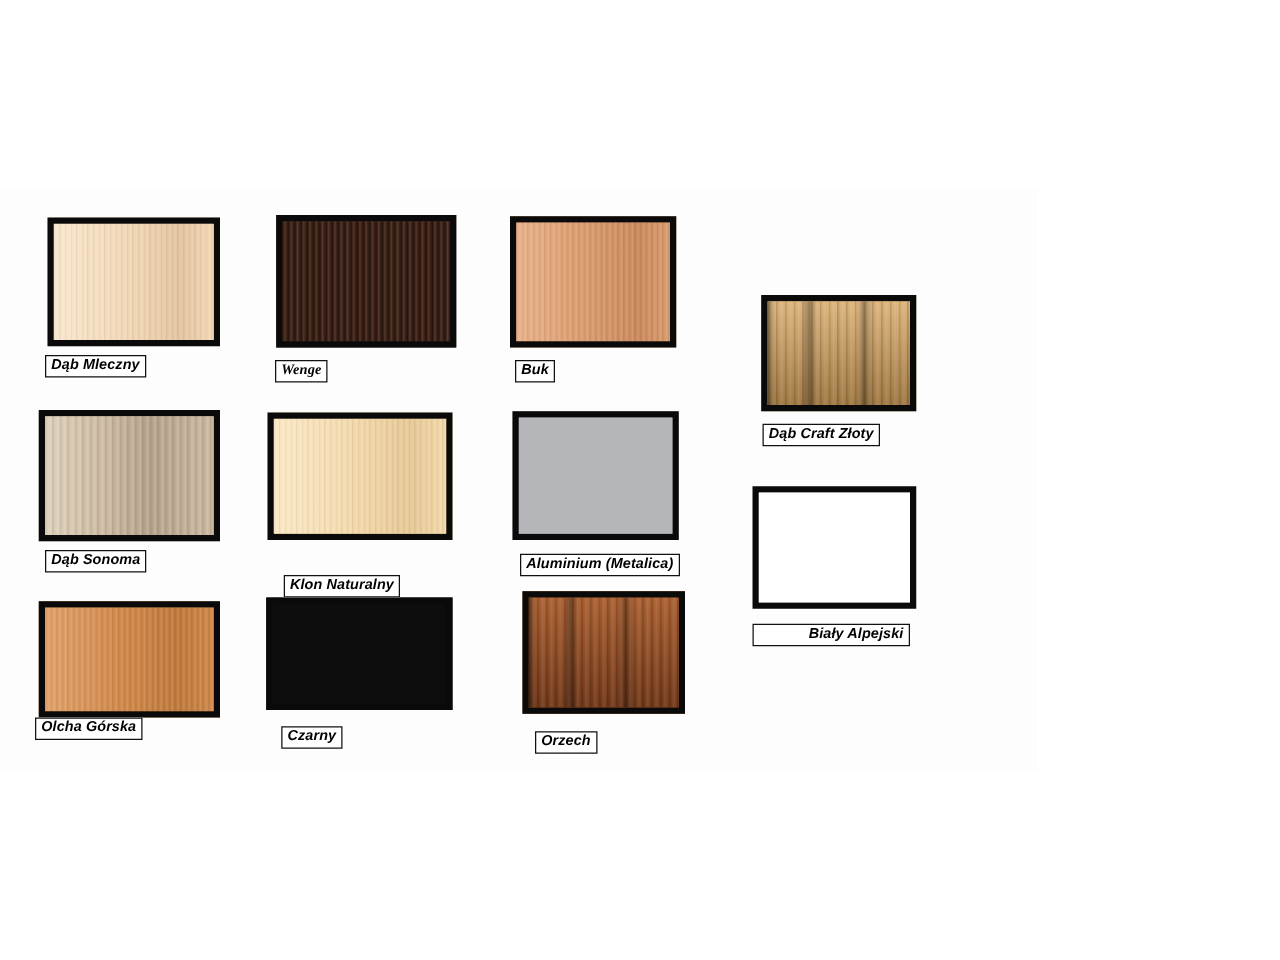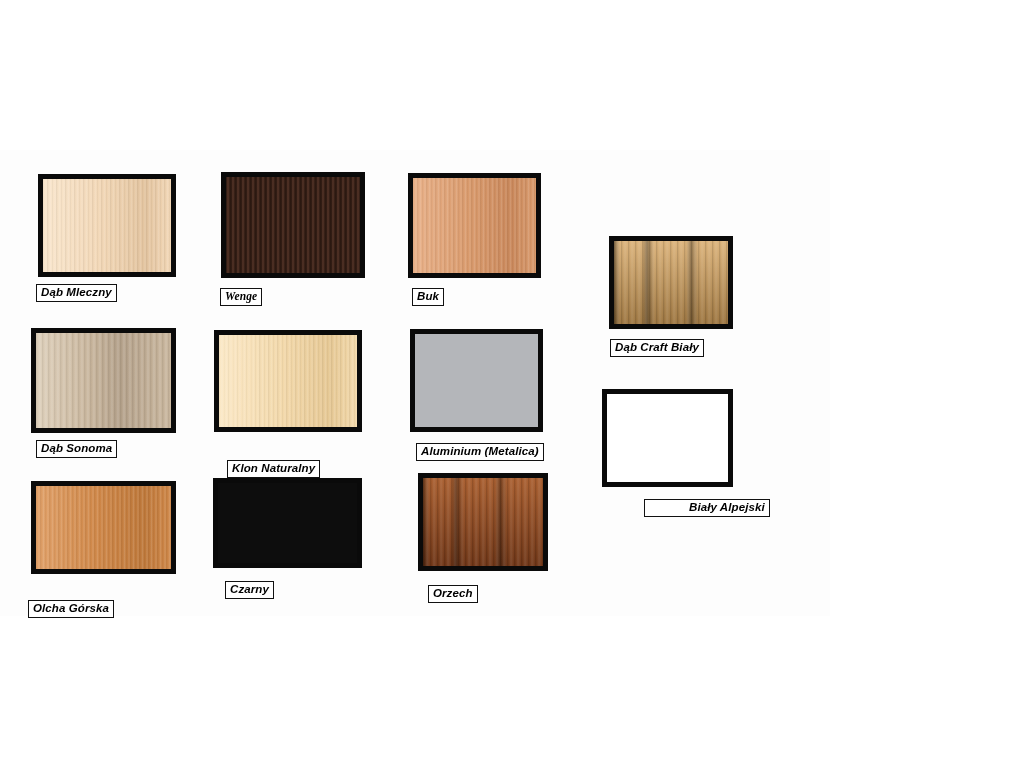--- a/index.html
+++ b/index.html
@@ -122,21 +122,21 @@
       <div class="swatch-cell" style="left: 418px; top: 473px; width: 130px; height: 98px;">
         <div class="swatch" style="width: 130px; height: 98px; background-color: rgb(142, 74, 34);">
           <div class="grain" style="background: repeating-linear-gradient(90deg, rgba(0, 0, 0, 0.16) 0px, rgba(0, 0, 0, 0) 2px, rgba(255, 255, 255, 0.1) 4px, rgba(0, 0, 0, 0) 7px), linear-gradient(90deg, rgba(0, 0, 0, 0.38) 0px, rgba(0, 0, 0, 0) 6px, rgba(0, 0, 0, 0) 28px, rgba(0, 0, 0, 0.34) 33px, rgba(0, 0, 0, 0) 40px, rgba(0, 0, 0, 0) 72px, rgba(0, 0, 0, 0.3) 77px, rgba(0, 0, 0, 0) 84px), linear-gradient(rgb(169, 95, 48), rgb(111, 54, 23));"></div>
         </div>
       </div>
     </div>
 
 <div class="label" style="left: 36px; top: 284px;">Dąb Mleczny</div>
     <div class="label" style="left: 220px; top: 288px; font-family: Liberation Serif, serif;">Wenge</div>
     <div class="label" style="left: 412px; top: 288px;">Buk</div>
-    <div class="label" style="left: 610px; top: 339px;">Dąb Craft Biały</div>
+    <div class="label" style="left: 610px; top: 339px;">Dąb Craft Złoty</div>
     <div class="label" style="left: 36px; top: 440px;">Dąb Sonoma</div>
     <div class="label" style="left: 227px; top: 460px;">Klon Naturalny</div>
     <div class="label" style="left: 416px; top: 443px; font-style: italic;">Aluminium (Metalica)</div>
-    <div class="label" style="left: 644px; top: 499px; padding-left: 44px;">Biały Alpejski</div>
-    <div class="label" style="left: 28px; top: 600px;">Olcha Górska</div>
+    <div class="label" style="left: 602px; top: 499px; padding-left: 44px;">Biały Alpejski</div>
+    <div class="label" style="left: 28px; top: 574px;">Olcha Górska</div>
     <div class="label" style="left: 225px; top: 581px;">Czarny</div>
     <div class="label" style="left: 428px; top: 585px;">Orzech</div>
   </div>
 
 </body></html>

